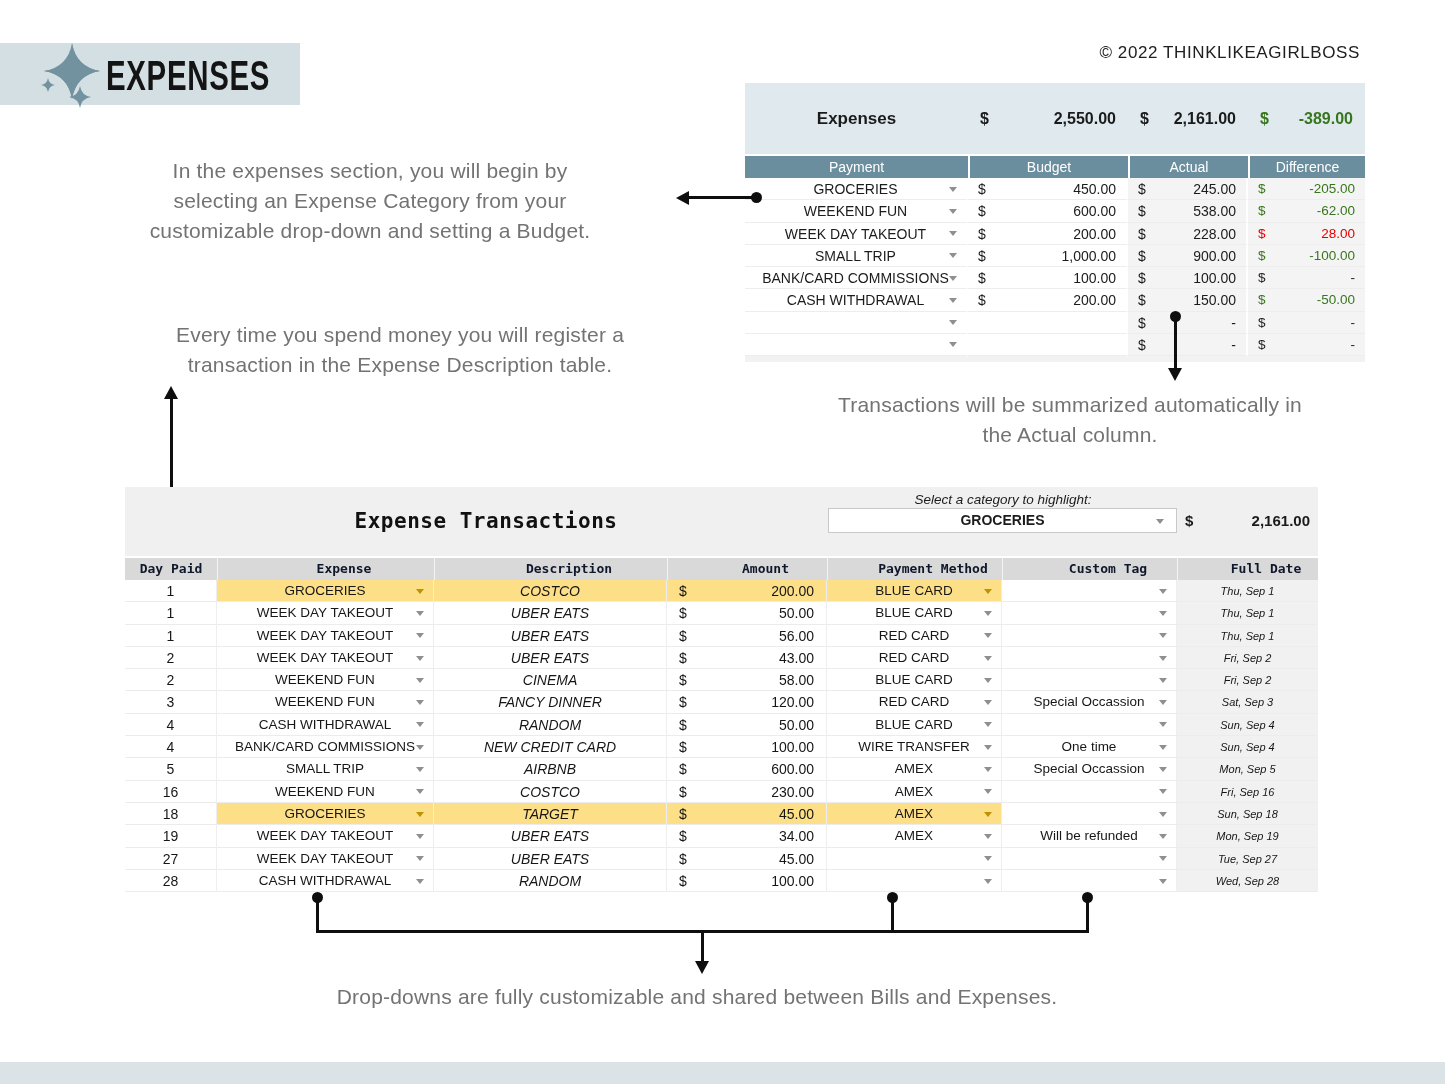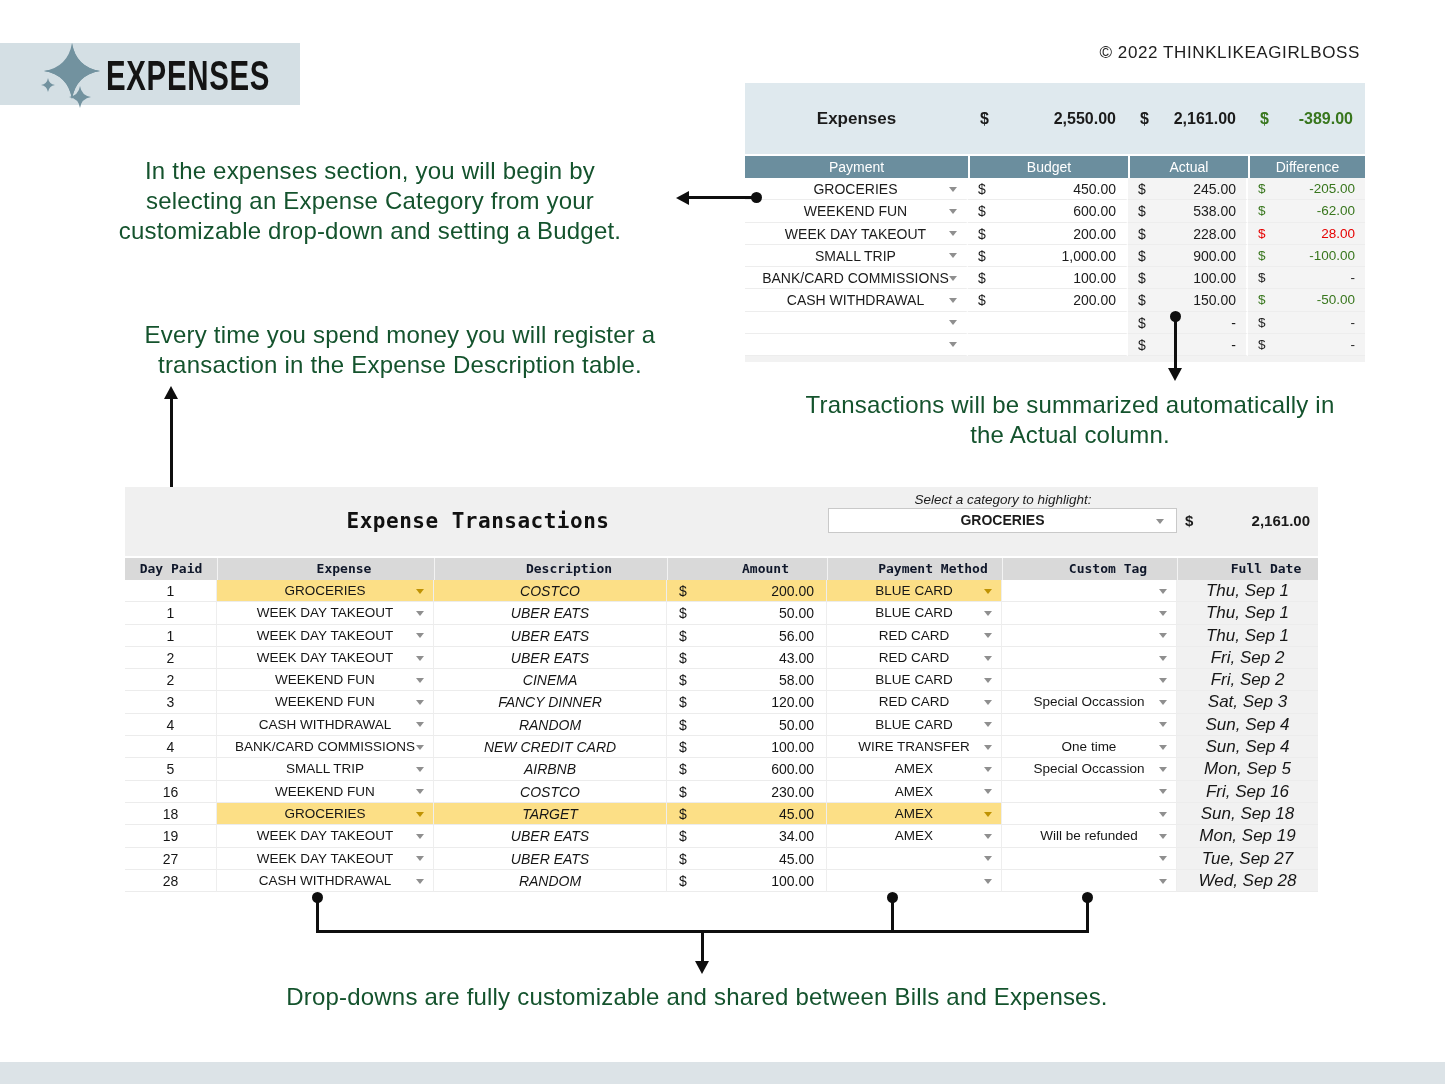--- a/index.html
+++ b/index.html
@@ -7,21 +7,21 @@
           font-family:"Liberation Sans",sans-serif;color:#1b1b1b;}
 
   
   .logo-box{position:absolute;left:0;top:43px;width:300px;height:62px;background:#d4dfe4;}
   .logo-star{position:absolute;left:40px;top:-2px;}
   .logo-title{position:absolute;left:106px;top:9px;font-size:42px;font-weight:bold;color:#141414;
               transform:scaleX(0.70);transform-origin:left center;letter-spacing:1px;white-space:nowrap;}
   .copyright{position:absolute;right:85px;top:43px;font-size:17px;letter-spacing:.6px;color:#202020;}
 
   
-  .note{position:absolute;text-align:center;font-size:24px;line-height:30px;color:#14532d;letter-spacing:.2px;}
+  .note{position:absolute;text-align:center;font-size:21px;line-height:30px;color:#737373;letter-spacing:.2px;}
   .note1{left:85px;top:156px;width:570px;}
   .note2{left:95px;top:320px;width:610px;}
   .note3{left:745px;top:390px;width:650px;}
   .note4{left:157px;top:982px;width:1080px;}
 
   
   .dot{position:absolute;width:11px;height:11px;border-radius:50%;background:#0e0e0e;}
   .hline{position:absolute;height:3px;background:#0e0e0e;}
   .vline{position:absolute;width:3px;background:#0e0e0e;}
   .arr{position:absolute;width:0;height:0;}
@@ -45,21 +45,21 @@
   .scell.s-bud{border-right:2px solid #fff;}
   .scell.money{display:flex;justify-content:space-between;padding:0 10px;}
   .scell.s-act{background:#f4f4f4;border-right:2px solid #fff;}
   .scell.s-diff{background:#f4f4f4;font-size:13.5px;}
   .good{color:#38761d;} .bad{color:#e60000;} .neutral{color:#222222;}
   .sum-strip{height:6px;background:#f2f2f2;}
 
   
   .trans{position:absolute;left:125px;top:487px;width:1193px;}
   .t-band{position:relative;height:69px;background:#f0f0f0;border-bottom:2px solid #fff;}
-  .t-title{position:absolute;left:0;top:22px;width:706px;text-align:center;
+  .t-title{position:absolute;left:8px;top:22px;width:706px;text-align:center;
            font-family:"DejaVu Sans Mono",monospace;font-weight:bold;font-size:21px;letter-spacing:.5px;color:#111;}
   .t-sellabel{position:absolute;left:703px;top:5px;width:350px;text-align:center;
               font-style:italic;font-size:13.5px;color:#1c1c1c;}
   .t-select{position:absolute;left:703px;top:21px;width:349px;height:25px;background:#fff;
             border:1px solid #c9c9c9;box-sizing:border-box;text-align:center;
             font-weight:bold;font-size:14px;line-height:23px;}
   .t-select .caret{right:12px;}
   .t-total{position:absolute;left:1060px;top:21px;width:125px;height:25px;display:flex;
            justify-content:space-between;align-items:center;font-weight:bold;font-size:15px;}
   .t-head{display:flex;height:22px;background:#d9d9d9;}
@@ -67,21 +67,21 @@
                  line-height:22px;text-align:center;color:#0f172a;box-sizing:border-box;}
   .t-head .hcell + .hcell{border-left:1px solid #f3f3f3;padding-left:36px;}
   .c-day{width:92px;} .c-exp{width:217px;} .c-desc{width:233px;} .c-amt{width:160px;}
   .c-pay{width:175px;} .c-tag{width:175px;} .c-date{width:141px;}
   .trow{display:flex;height:22.3px;line-height:22.3px;}
   .tcell{position:relative;box-sizing:border-box;border-bottom:1px solid #ececec;border-right:1px solid #eeeeee;
          text-align:center;font-size:13.5px;color:#161616;}
   .tcell.c-day{font-size:14px;}
   .tcell.c-desc{font-style:italic;font-size:14px;}
   .tcell.c-amt{display:flex;justify-content:space-between;padding:0 12px;font-size:14px;}
-  .tcell.c-date{background:#f1f1f1;font-style:italic;font-size:17px;border-right:none;}
+  .tcell.c-date{background:#f1f1f1;font-style:italic;font-size:11px;border-right:none;}
   .tcell.hl{background:#fcdf86;}
   .caret{position:absolute;right:9px;top:50%;margin-top:-2px;width:0;height:0;
          border-left:4.5px solid transparent;border-right:4.5px solid transparent;border-top:5px solid #8f8f8f;}
   .hl .caret{border-top-color:#bf9202;}
 
   .bottom-bar{position:absolute;left:0;top:1062px;width:1445px;height:22px;background:#dce3e7;}
 </style>
 </head>
 <body>
 

